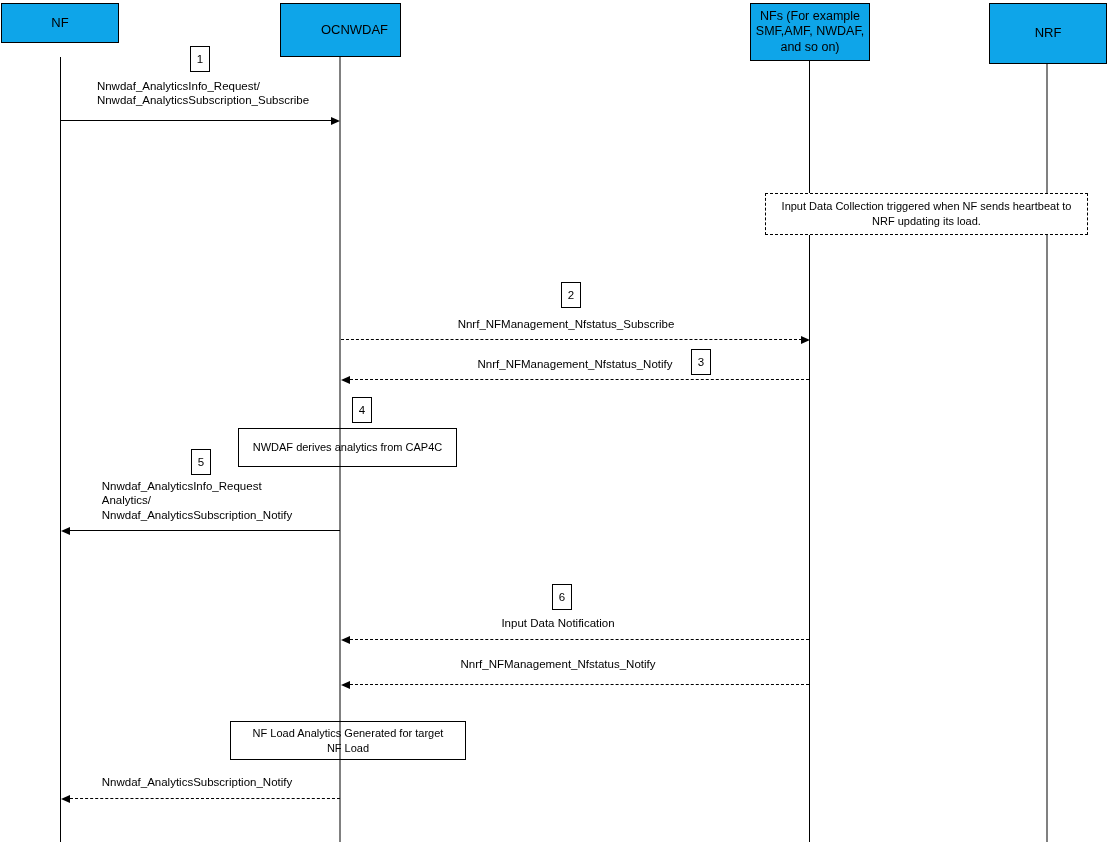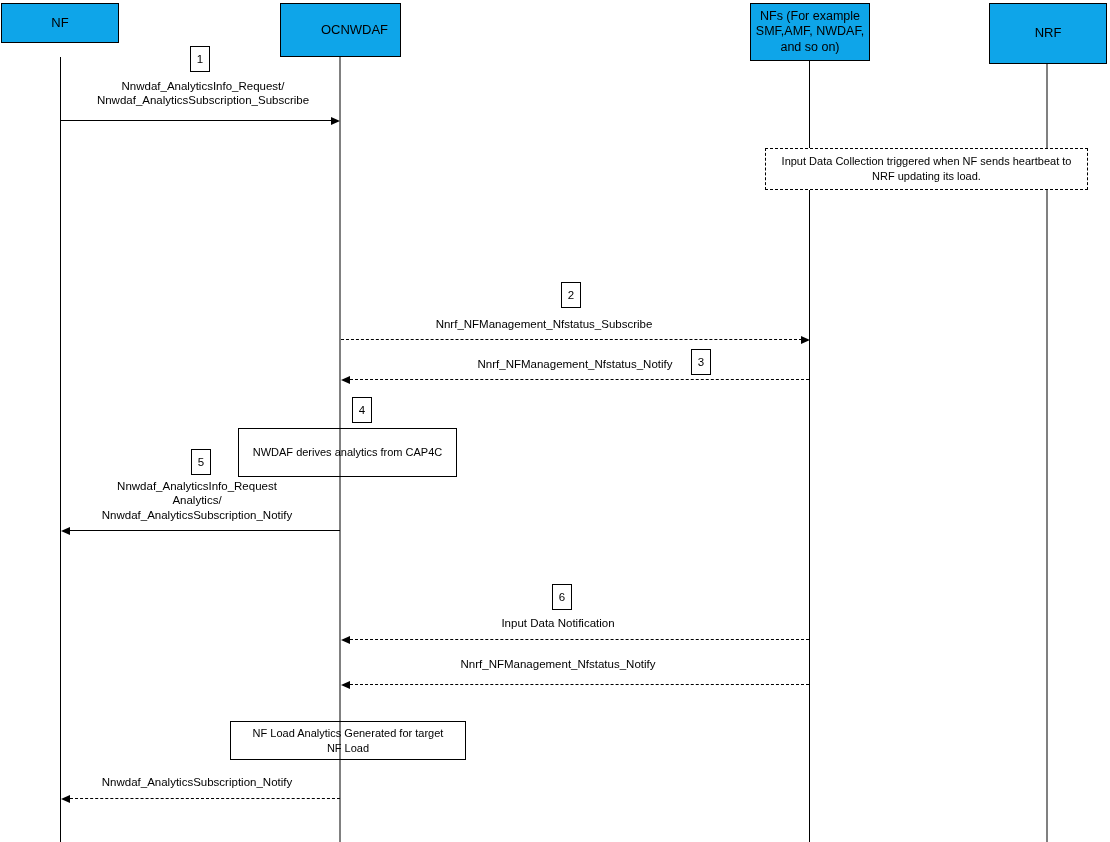--- a/index.html
+++ b/index.html
@@ -25,21 +25,20 @@
     white-space: pre-line;
     z-index: 3;
     box-sizing: border-box;
   }
   .lifeline { position: absolute; z-index: 1; }
   .lifeline.dark { background: #000000; width: 1px; }
   .lifeline.gray { background: #808080; width: 2px; }
   .msg-label {
     position: absolute;
     transform: translateX(-50%);
-    text-align: center;
     font-size: 11.5px;
     line-height: 1.25;
     white-space: pre;
     z-index: 2;
   }
   .line {
     position: absolute;
     height: 0;
     border-top: 1px solid #000000;
     z-index: 2;
@@ -86,20 +85,21 @@
     background: #ffffff;
     display: flex;
     align-items: center;
     justify-content: center;
     text-align: center;
     font-size: 11px;
     line-height: 1.35;
     white-space: pre-line;
     z-index: 2;
     box-sizing: border-box;
+    margin-top: 45px;
   }
 </style>
 </head>
 <body>
 
 <div class="diagram">
 
   <div class="lifeline dark" style="left:60px;  top:57px; height:785px;"></div>
   <div class="lifeline gray" style="left:339px; top:57px; height:785px;"></div>
   <div class="lifeline dark" style="left:809px; top:61px; height:781px;"></div>
@@ -120,29 +120,29 @@
   <div class="step" style="left:691px; top:349px;">3</div>
   <div class="step" style="left:352px; top:397px;">4</div>
   <div class="step" style="left:191px; top:449px;">5</div>
   <div class="step" style="left:552px; top:584px;">6</div>
 
   <div class="msg-label" style="left:203px; top:79px;">Nnwdaf_AnalyticsInfo_Request/
 Nnwdaf_AnalyticsSubscription_Subscribe</div>
   <div class="line" style="left:61px; top:120px; width:271px;"></div>
   <div class="head right" style="left:331px; top:117px;"></div>
 
-  <div class="msg-label" style="left:544px; top:317px;">Nnrf_NFManagement_Nfstatus_Subscribe</div>
+  <div class="msg-label" style="left:566px; top:317px;">Nnrf_NFManagement_Nfstatus_Subscribe</div>
   <div class="line dashed" style="left:341px; top:339px; width:461px;"></div>
   <div class="head right" style="left:801px; top:336px;"></div>
 
   <div class="msg-label" style="left:575px; top:357px;">Nnrf_NFManagement_Nfstatus_Notify</div>
   <div class="line dashed" style="left:350px; top:379px; width:459px;"></div>
   <div class="head left" style="left:341px; top:376px;"></div>
 
-  <div class="activity" style="left:238px; top:428px; width:219px; height:49px;">NWDAF derives analytics from CAP4C</div>
+  <div class="activity" style="left:238px; top:428px; width:219px; height:39px;">NWDAF derives analytics from CAP4C</div>
 
   <div class="msg-label" style="left:197px; top:479px;">Nnwdaf_AnalyticsInfo_Request
 Analytics/
 Nnwdaf_AnalyticsSubscription_Notify</div>
   <div class="line" style="left:70px; top:530px; width:270px;"></div>
   <div class="head left" style="left:61px; top:527px;"></div>
 
   <div class="msg-label" style="left:558px; top:616px;">Input Data Notification</div>
   <div class="line dashed" style="left:350px; top:639px; width:459px;"></div>
   <div class="head left" style="left:341px; top:636px;"></div>

